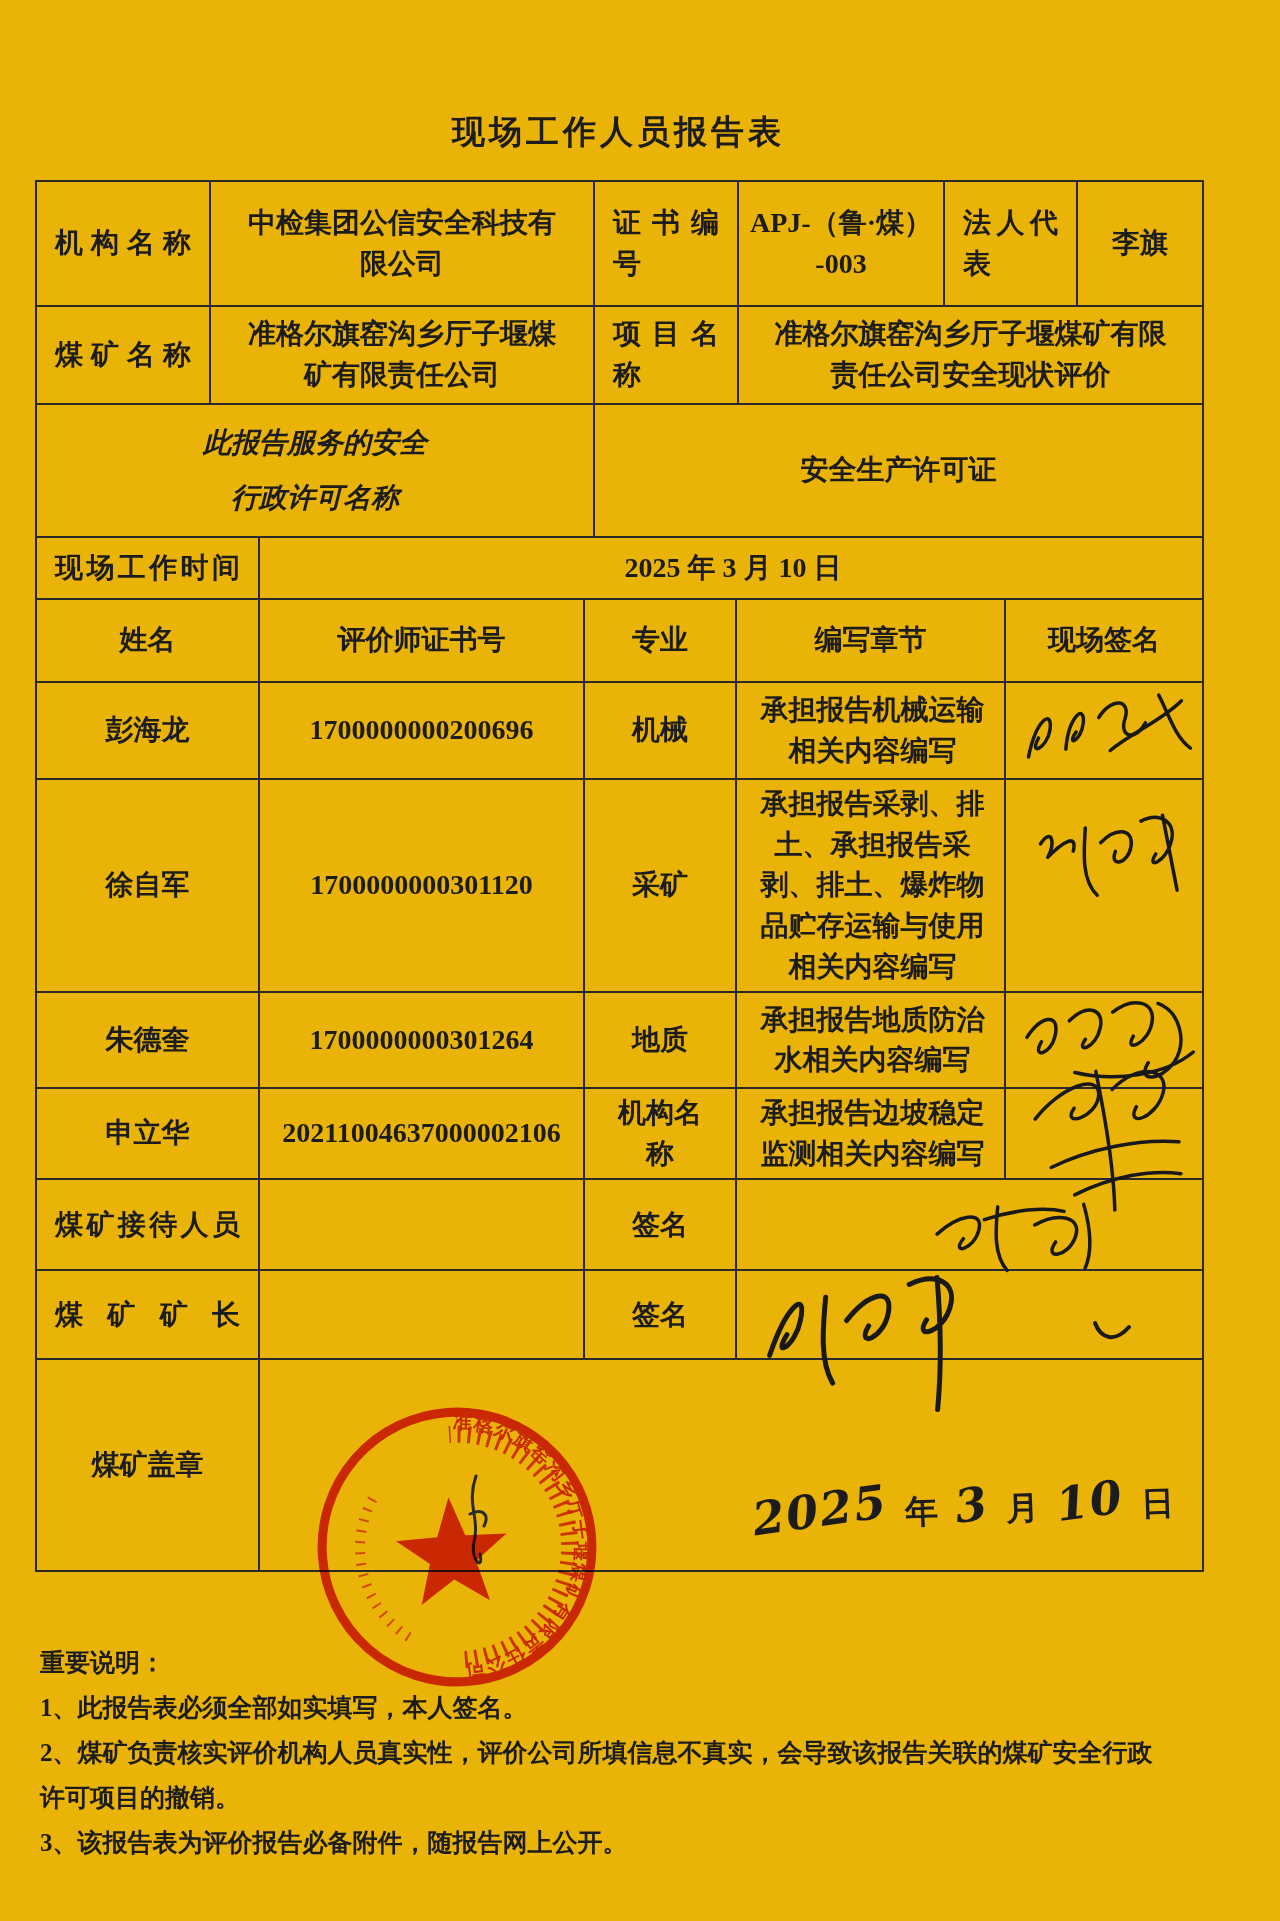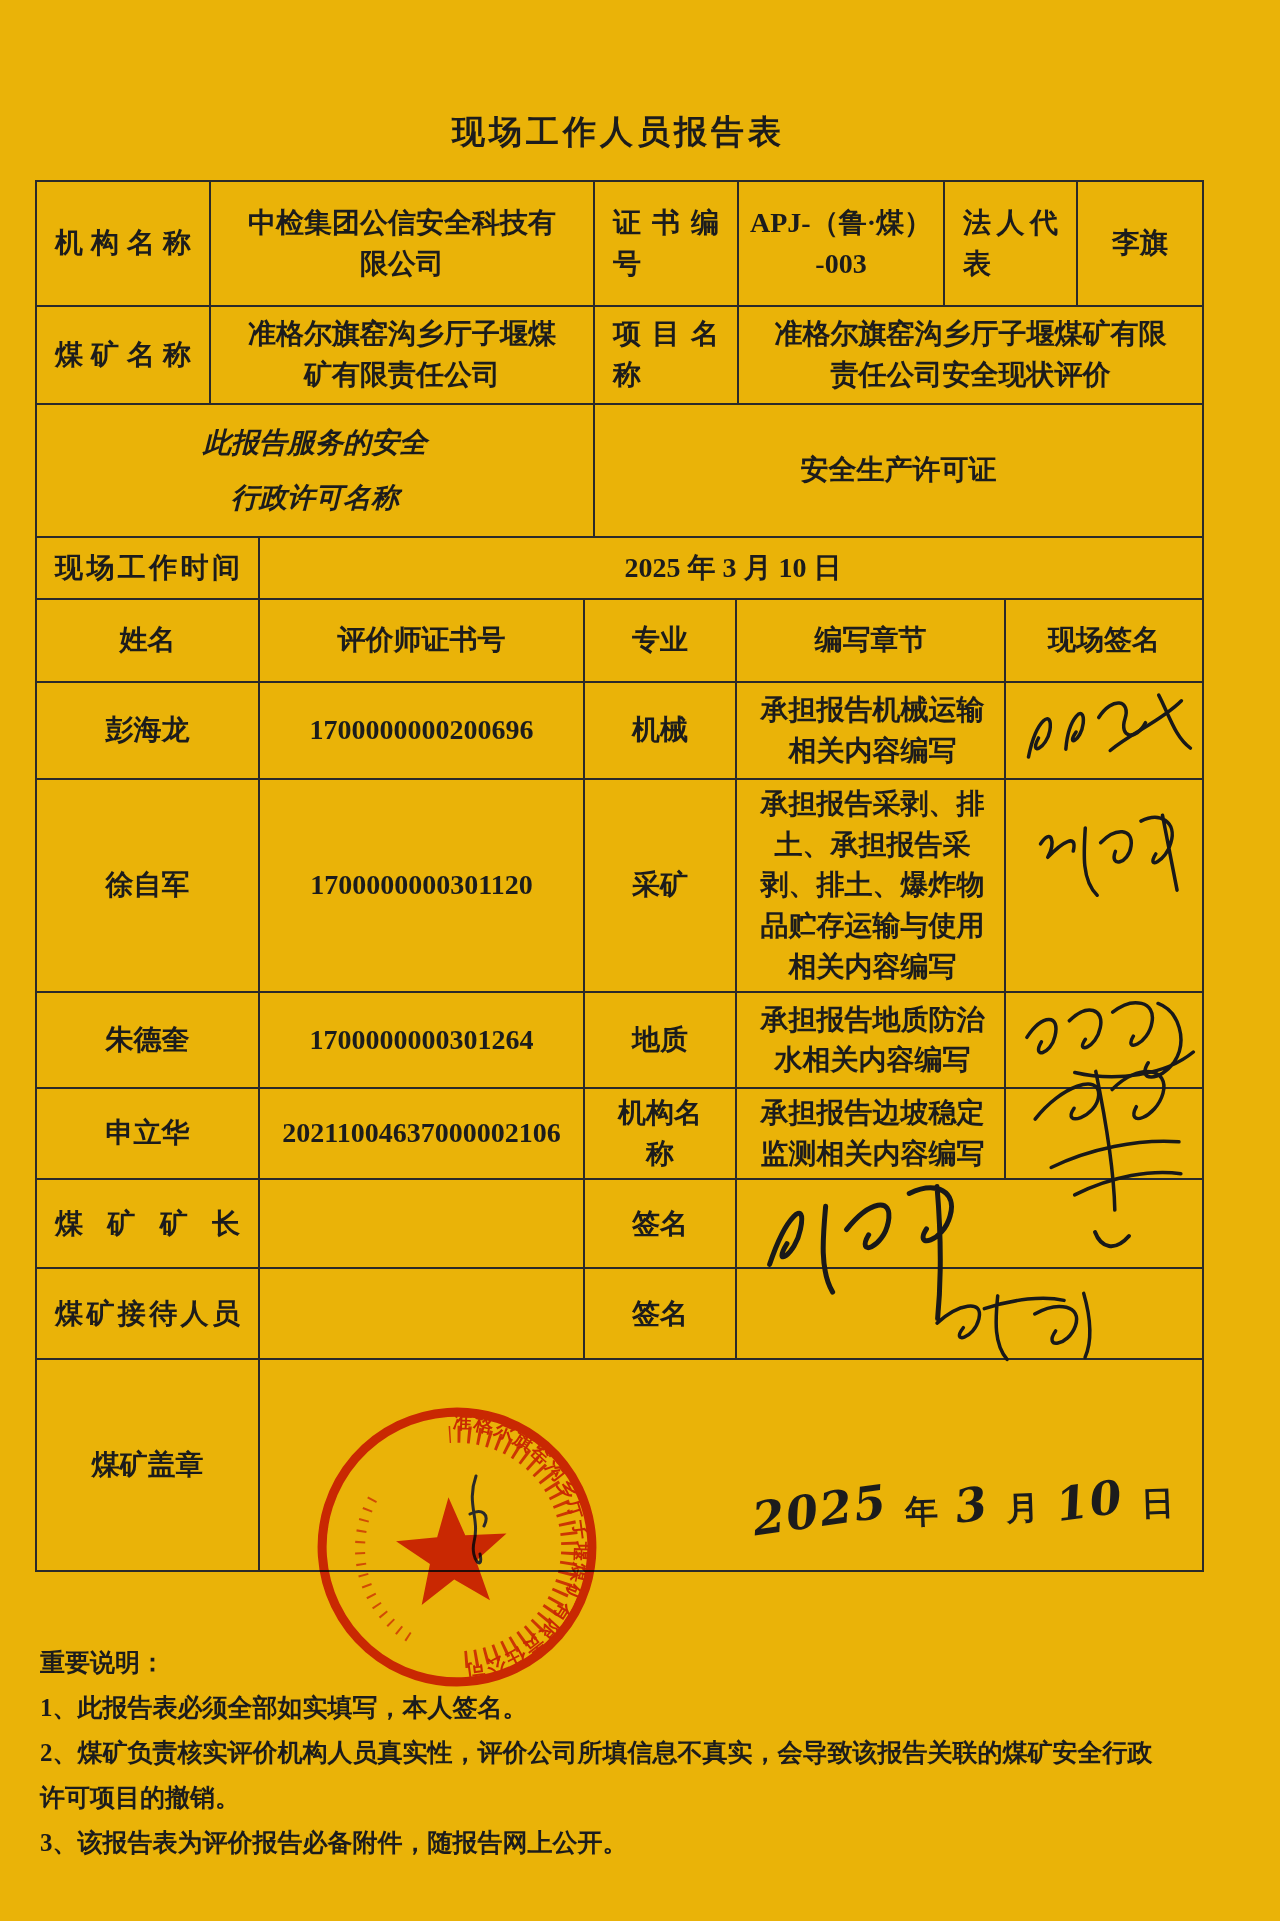--- a/index.html
+++ b/index.html
@@ -186,45 +186,45 @@
       </table>
 
     <table>
       <colgroup>
           <col style="width:223px">
           <col style="width:325px">
           <col style="width:152px">
           <col style="width:467px">
         </colgroup>
       <tbody>
-          <tr style="height:89px">
+          <tr style="height:91px">
+        <td class="lbl">煤矿接待人员</td>
+        <td></td>
+        <td class="ctr">签名</td>
+        <td class="sigcell">
+          <svg class="sig" width="200" height="90" viewBox="0 0 200 90" style="left:178px;top:6px;transform:rotate(-3deg);">
+            <path d="M22 44 C44 26 70 22 64 42 C58 62 34 66 48 50"></path>
+            <path d="M84 20 C80 46 78 68 90 84 M70 32 C100 24 130 22 150 28"></path>
+            <path d="M120 40 C144 28 168 34 160 54 C152 74 126 76 140 58 M170 22 C176 48 176 70 168 86"></path>
+          </svg>
+        </td>
+      </tr>
+      <tr style="height:89px">
         <td class="lbl">煤矿矿长</td>
         <td></td>
         <td class="ctr">签名</td>
         <td class="sigcell">
           <svg class="sig bold" width="300" height="160" viewBox="0 0 300 160" style="left:6px;top:-16px;transform:rotate(-2deg);">
             <path d="M26 96 C44 48 66 30 58 62 C52 88 28 100 44 76"></path>
             <path d="M84 40 C80 72 76 104 88 126"></path>
             <path d="M104 64 C128 36 152 32 146 58 C140 84 112 92 126 70"></path>
             <path d="M168 30 C196 18 216 30 208 54 C200 80 170 86 184 66 M196 24 C198 64 198 110 192 156"></path>
           </svg>
           <svg class="chk" width="48" height="36" viewBox="0 0 48 36" style="left:352px;top:44px;">
             <path d="M6 8 C12 24 26 28 40 12"></path>
-          </svg>
-        </td>
-      </tr>
-      <tr style="height:91px">
-        <td class="lbl">煤矿接待人员</td>
-        <td></td>
-        <td class="ctr">签名</td>
-        <td class="sigcell">
-          <svg class="sig" width="200" height="90" viewBox="0 0 200 90" style="left:178px;top:6px;transform:rotate(-3deg);">
-            <path d="M22 44 C44 26 70 22 64 42 C58 62 34 66 48 50"></path>
-            <path d="M84 20 C80 46 78 68 90 84 M70 32 C100 24 130 22 150 28"></path>
-            <path d="M120 40 C144 28 168 34 160 54 C152 74 126 76 140 58 M170 22 C176 48 176 70 168 86"></path>
           </svg>
         </td>
       </tr>
     </tbody>
       </table>
 
     <table>
       <colgroup>
           <col style="width:223px">
           <col style="width:944px">

